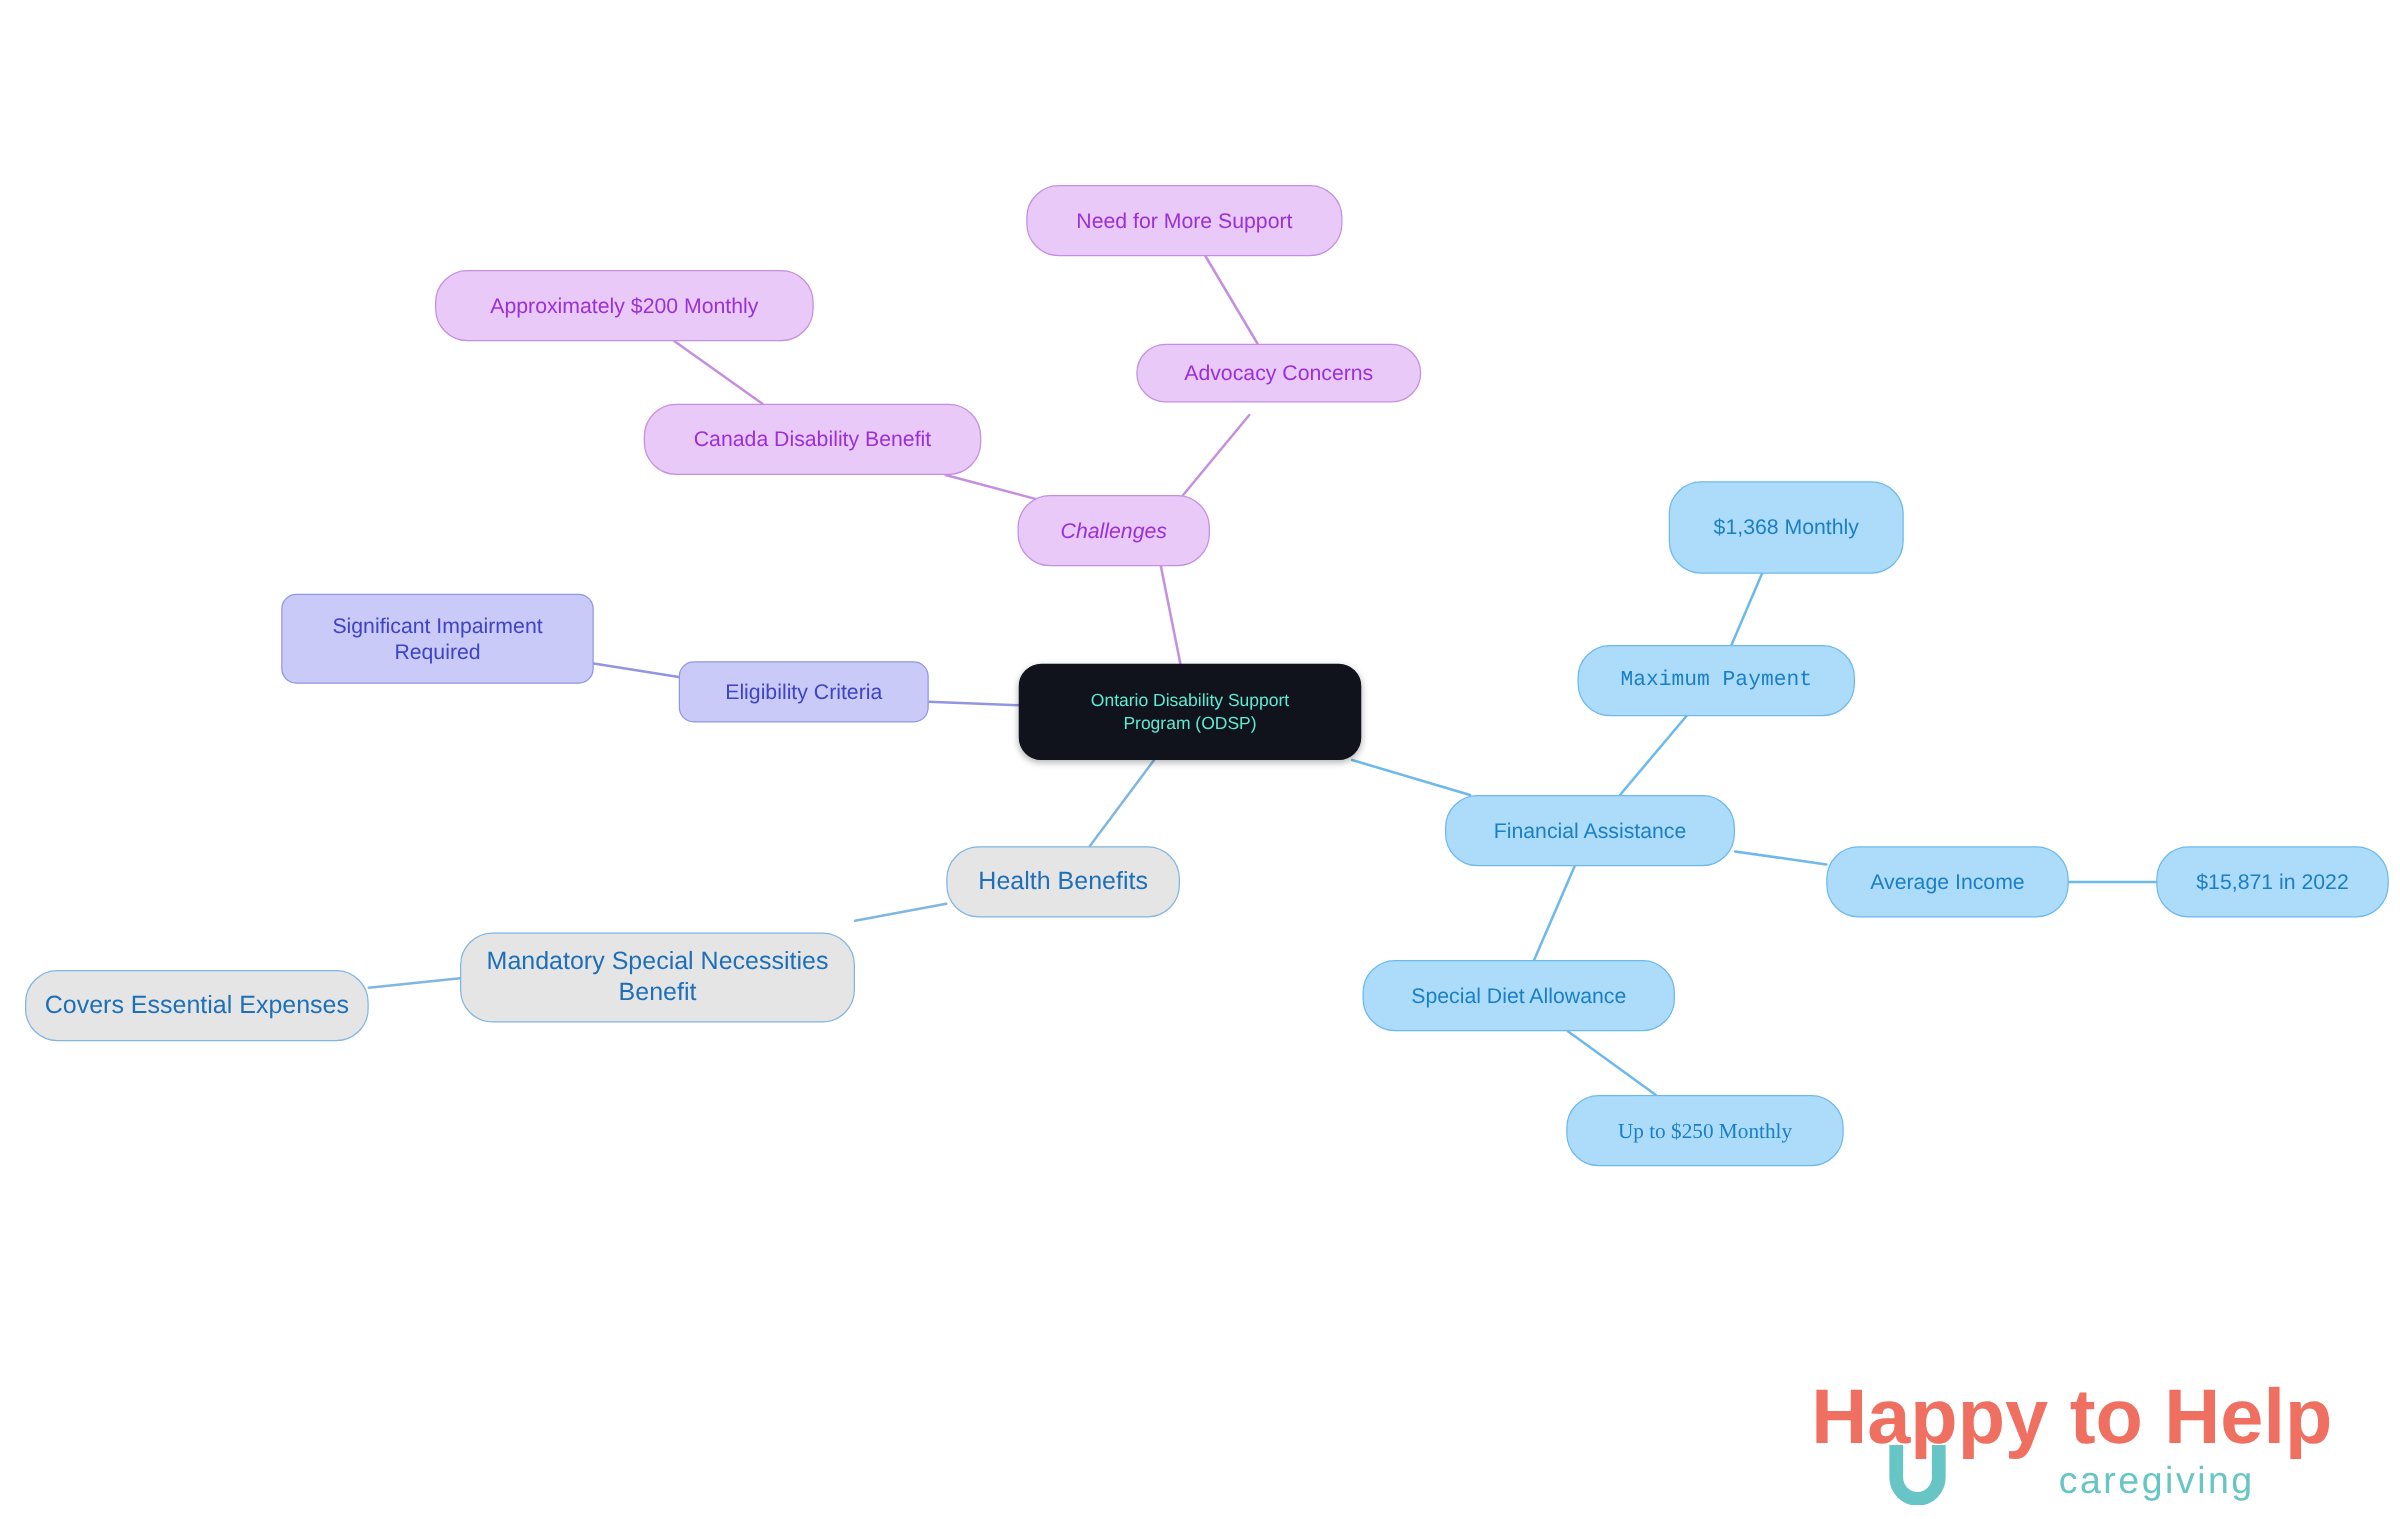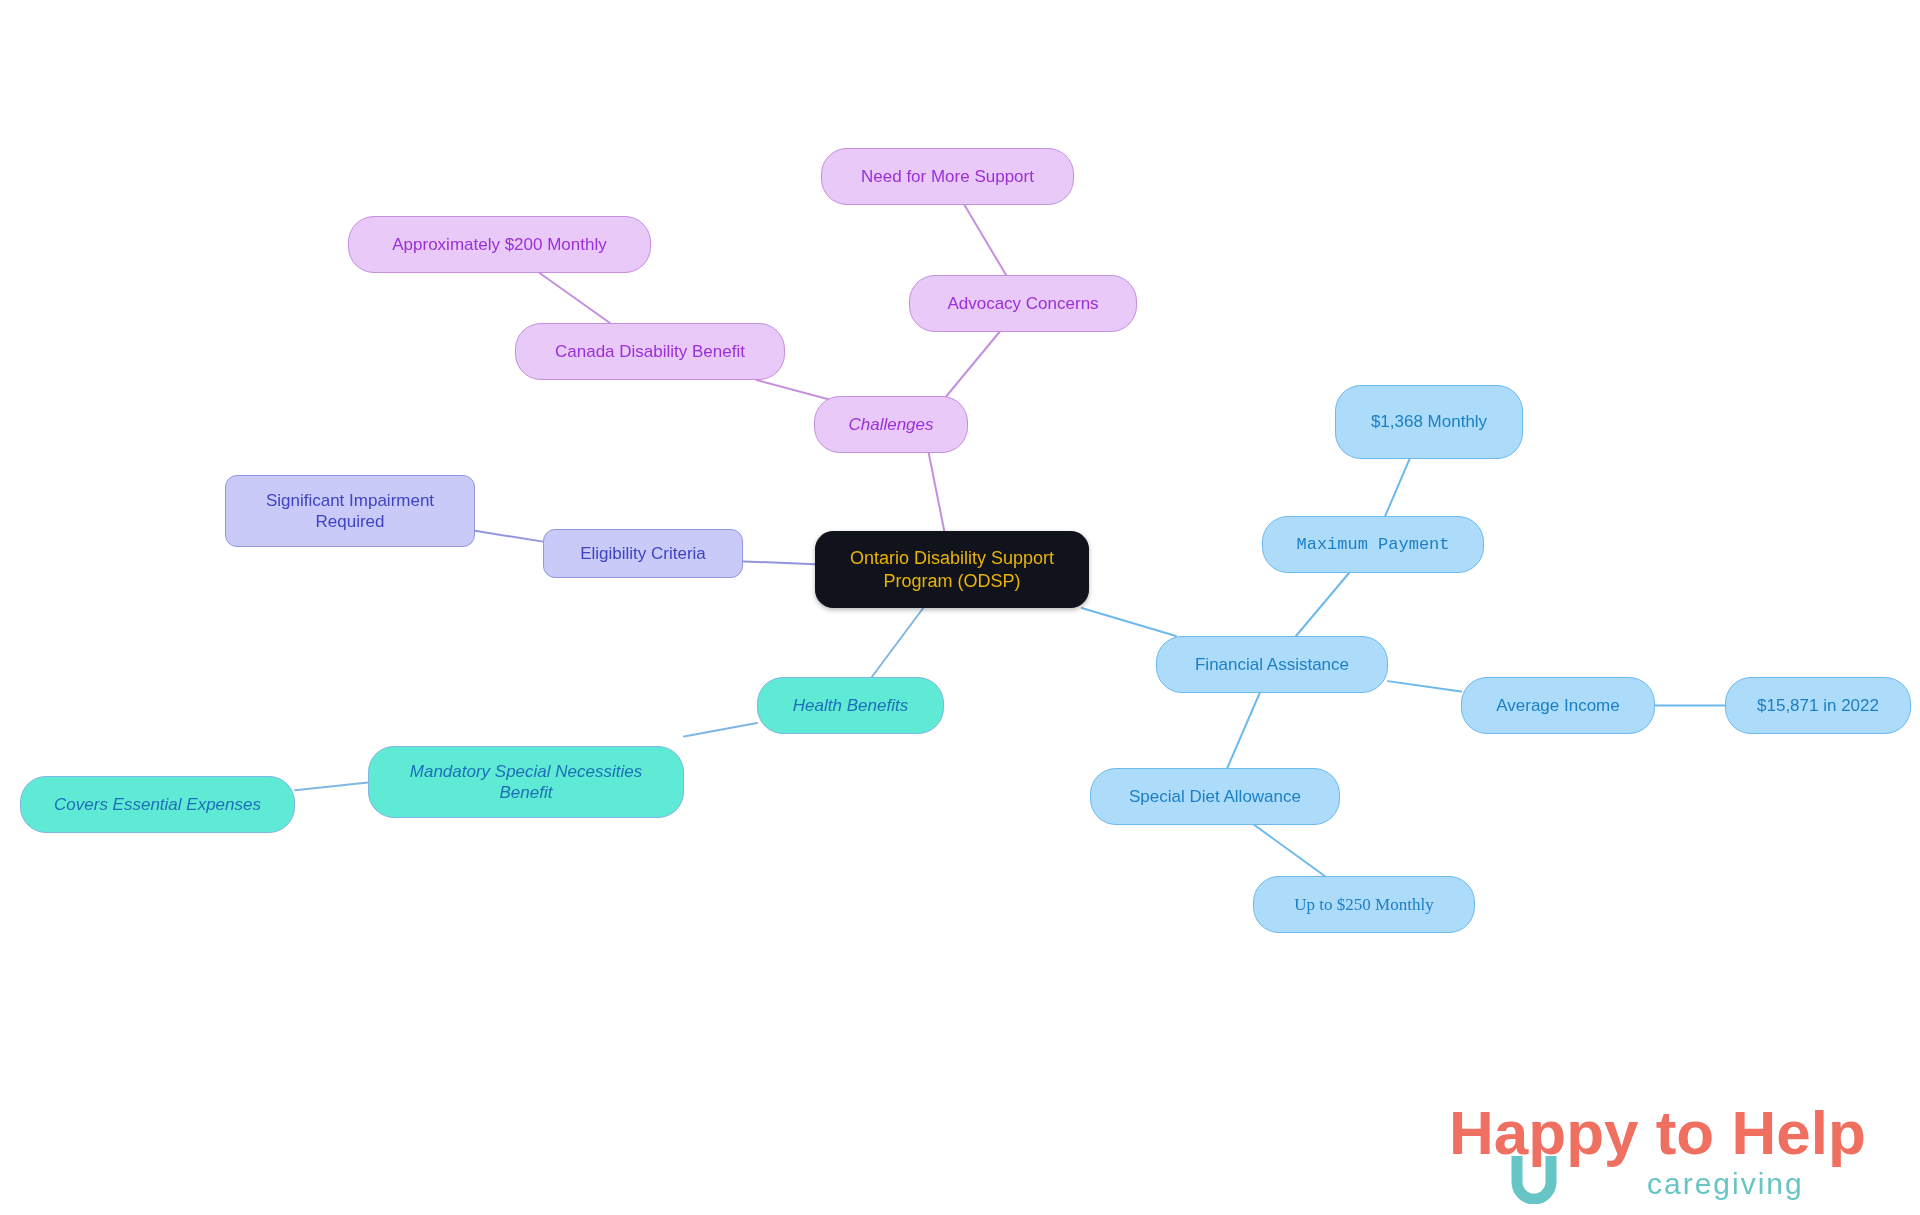--- a/index.html
+++ b/index.html
@@ -35,23 +35,23 @@
     border-radius: 26px;
     border-width: 1.5px;
     border-style: solid;
     line-height: 1.25;
     padding: 6px 14px;
     white-space: pre-line;
   }
   .node-root {
     background: #10131c;
     border-color: #10131c;
-    color: #eab308;
+    color: #5eead4;
     border-radius: 18px;
-    font-size: 18px;
+    font-size: 14px;
     box-shadow: 0 2px 5px rgba(0,0,0,0.28);
   }
   .node-purple {
     background: #e8c9f7;
     border-color: #c58fe0;
     color: #9b30d9;
     font-size: 17px;
   }
   .node-indigo {
     background: #c9caf7;
@@ -60,25 +60,24 @@
     font-size: 17px;
     border-radius: 12px;
   }
   .node-blue-mid {
     background: #addcfb;
     border-color: #6cb9ee;
     color: #1b7fc4;
     font-size: 17px;
   }
   .node-blue-light {
-    background: #5eead4;
+    background: #e5e5e5;
     border-color: #7fb6e4;
     color: #1d6fb8;
-    font-size: 17px;
-    font-style: italic;
+    font-size: 20px;
   }
   .logo {
     position: absolute;
     left: 1449px;
     top: 1094px;
     width: 420px;
     height: 110px;
   }
 </style>
 </head>
@@ -103,21 +102,21 @@
       <line x1="946.5537190082645" y1="396" x2="999.4462809917355" y2="332" stroke="#c58fe0" stroke-width="2" stroke-linecap="round"></line>
       <line x1="609.9135514018692" y1="323" x2="539.5864485981308" y2="273" stroke="#c58fe0" stroke-width="2" stroke-linecap="round"></line>
       <line x1="846" y1="403.9102564102564" x2="756.5821917808219" y2="380" stroke="#c58fe0" stroke-width="2" stroke-linecap="round"></line>
       <line x1="928.7" y1="453" x2="944.3" y2="531" stroke="#c58fe0" stroke-width="2" stroke-linecap="round"></line>
     </svg>
 
   <div id="nodes-layer">
       <div class="node node-purple" style="left: 821px; top: 148px; width: 253px; height: 57px;">Need for More Support</div>
       <div class="node node-purple" style="left: 348px; top: 216px; width: 303px; height: 57px;">Approximately $200 Monthly</div>
       <div class="node node-purple" style="left: 515px; top: 323px; width: 270px; height: 57px;">Canada Disability Benefit</div>
-      <div class="node node-purple" style="left: 909px; top: 275px; width: 228px; height: 57px;">Advocacy Concerns</div>
+      <div class="node node-purple" style="left: 909px; top: 275px; width: 228px; height: 47px;">Advocacy Concerns</div>
       <div class="node node-purple" style="left: 814px; top: 396px; width: 154px; height: 57px; font-style: italic;">Challenges</div>
       <div class="node node-indigo" style="left: 225px; top: 475px; width: 250px; height: 72px;">Significant Impairment
 Required</div>
       <div class="node node-indigo" style="left: 543px; top: 529px; width: 200px; height: 49px;">Eligibility Criteria</div>
       <div class="node node-root" style="left: 815px; top: 531px; width: 274px; height: 77px;">Ontario Disability Support
 Program (ODSP)</div>
       <div class="node node-blue-mid" style="left: 1335px; top: 385px; width: 188px; height: 74px;">$1,368 Monthly</div>
       <div class="node node-blue-mid" style="left: 1262px; top: 516px; width: 222px; height: 57px; font-family: Liberation Mono, monospace;">Maximum Payment</div>
       <div class="node node-blue-mid" style="left: 1156px; top: 636px; width: 232px; height: 57px;">Financial Assistance</div>
       <div class="node node-blue-mid" style="left: 1461px; top: 677px; width: 194px; height: 57px;">Average Income</div>

